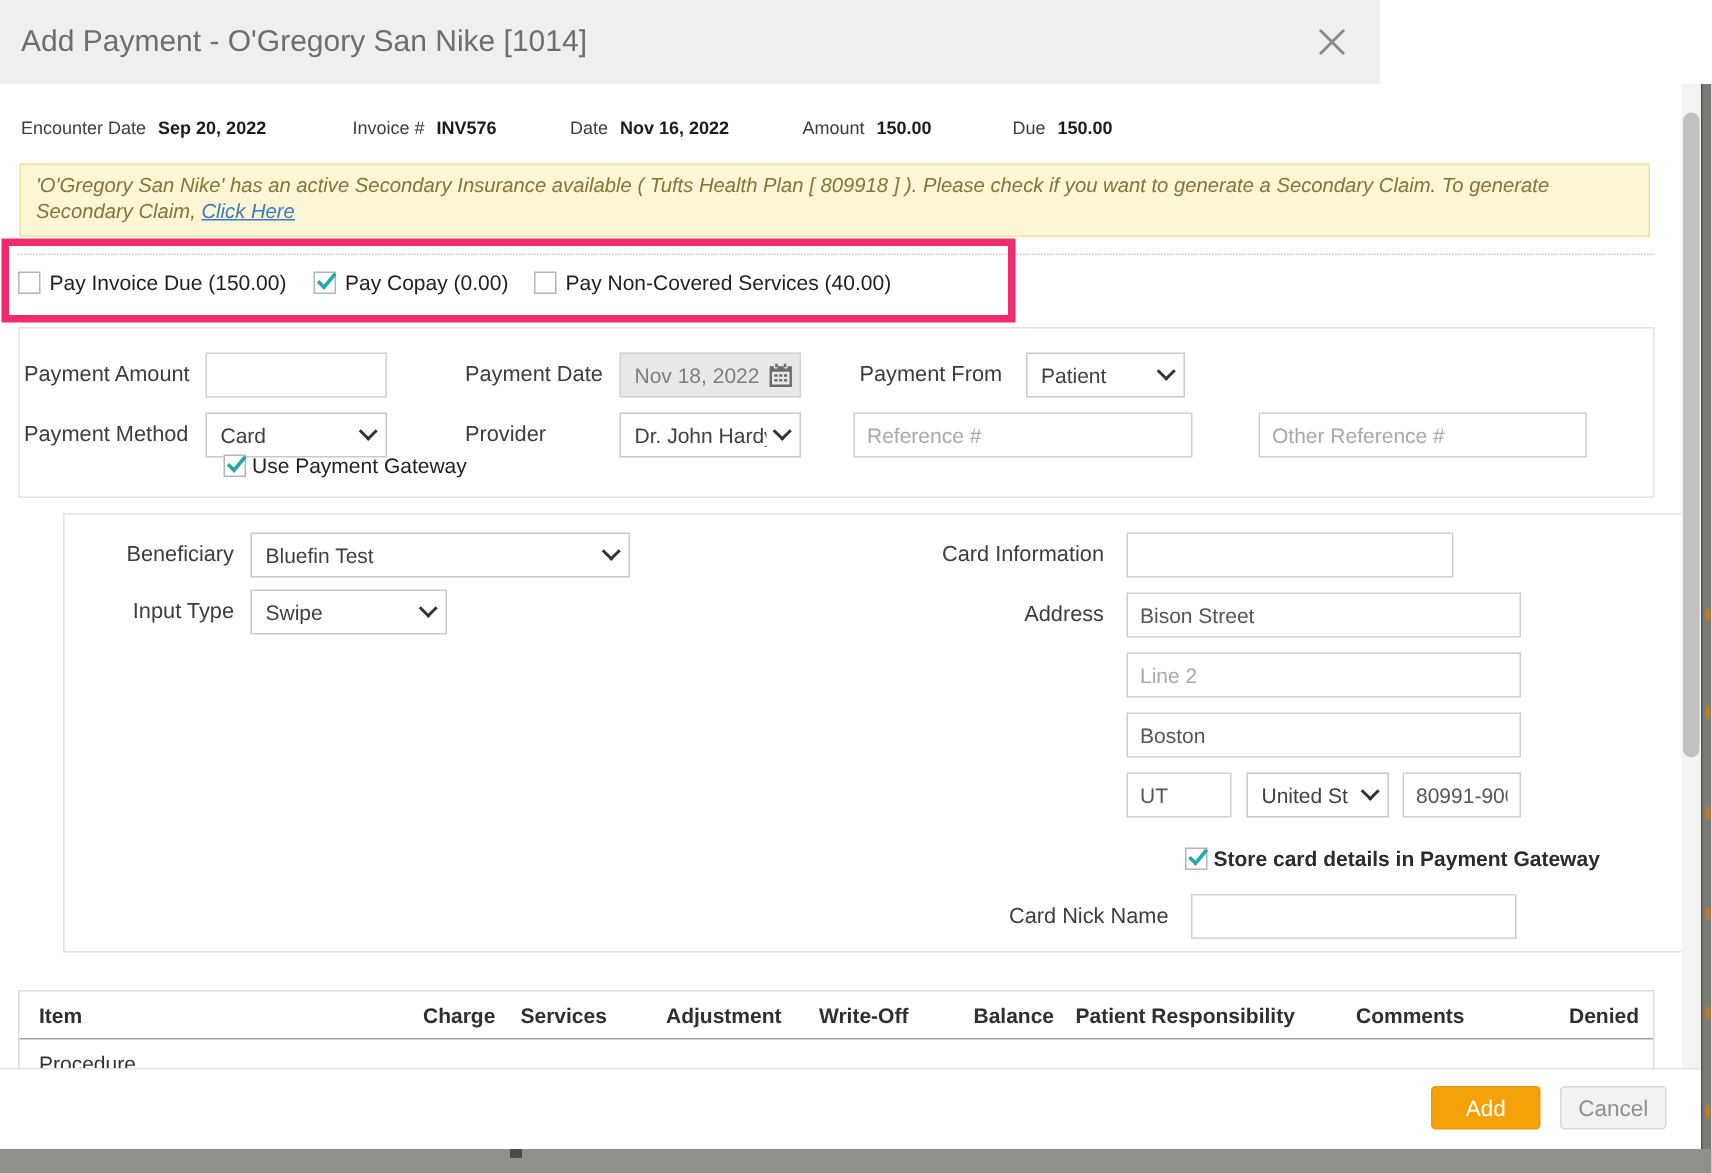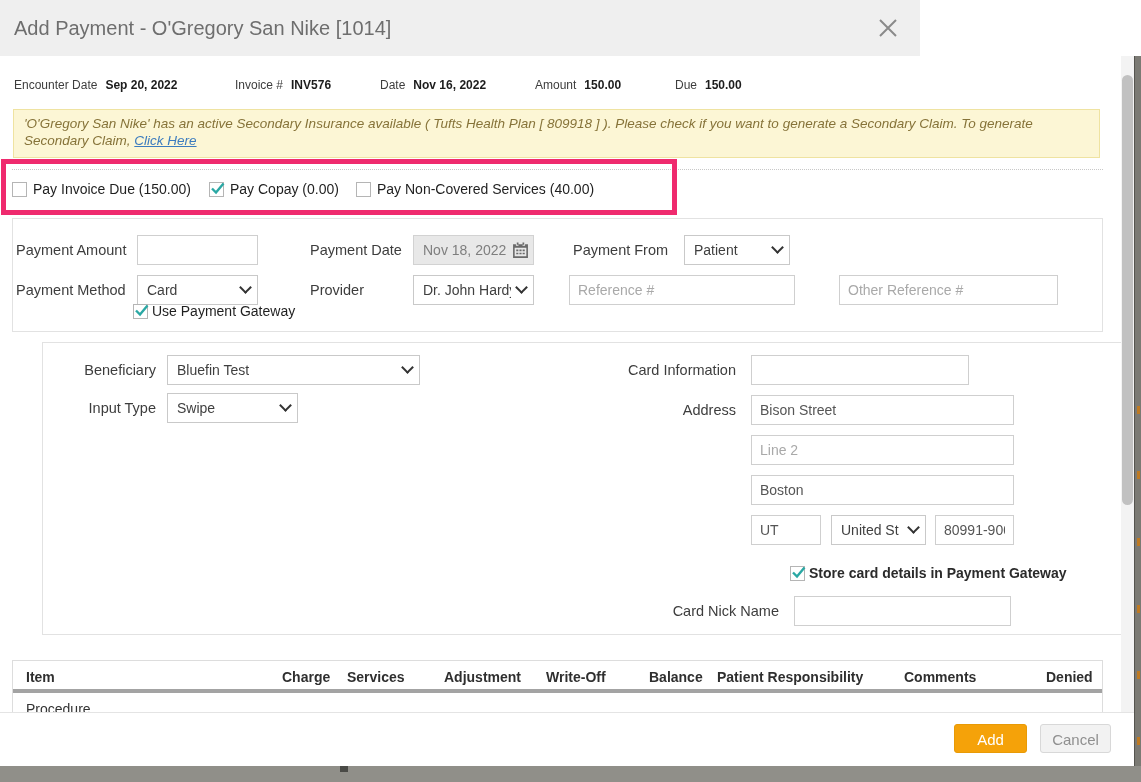--- a/index.html
+++ b/index.html
@@ -58,21 +58,21 @@
                   border-right:2px solid #333; border-bottom:2px solid #333; transform:rotate(45deg); }
 
   .date-wrap { position:absolute; left:413px; top:16px; width:121px; height:30px; background:#e8e8e8;
                border:1px solid #d2d2d2; display:flex; align-items:center; }
   .date-text { font-size:14px; color:#7e7e7e; padding-left:9px; flex:1; }
   .cal-btn { width:26px; height:28px; display:flex; align-items:center; justify-content:center; cursor:pointer; }
 
   
   .items-table { position:absolute; left:12px; top:660px; width:1091px; height:52px;
                  border:1px solid #ddd; border-bottom:none; overflow:hidden; background:#fff; }
-  .th-row { position:relative; height:32px; border-bottom:4px solid #a3a3a3; }
+  .th-row { position:relative; height:32px; border-bottom:1px solid #a3a3a3; }
   .th { position:absolute; top:8px; font-size:14px; font-weight:bold; color:#2f2f2f; white-space:nowrap; }
   .partial-row { padding:8px 0 0 13px; font-size:14px; color:#333; }
 
   .content-bottom-line { position:absolute; left:0; top:712px; width:1134px; border-top:1px solid #e4e4e4; }
 
   
   .btn { position:absolute; top:724px; height:29px; border-radius:3px; font-size:15px;
          font-family:"Liberation Sans",sans-serif; cursor:pointer; text-align:center; line-height:29px; }
   .btn-add { left:954px; width:73px; background:#f5a209; border:1px solid #e89a06; color:#fff; }
   .btn-cancel { left:1040px; width:71px; background:#f2f2f2; border:1px solid #d8d8d8; color:#8f8f8f; }
@@ -170,21 +170,21 @@
 
   <span class="f-label" style="left:297px; top:63px;">Provider</span>
   <div class="select" style="left:400px; top:56px; width:121px;">
     <span class="sel-text">Dr. John Hardy</span>
     <span class="chev"></span>
   </div>
 
   <input class="txt" style="left: 556px; top: 56px; width: 226px;" placeholder="Reference #">
   <input class="txt" style="left: 826px; top: 56px; width: 219px;" placeholder="Other Reference #">
 
-  <div style="position:absolute; left:120px; top:83px; white-space:nowrap;">
+  <div style="position:absolute; left:136px; top:83px; white-space:nowrap;">
     <span class="cb checked">
       <svg viewBox="0 0 17 17">
           <polyline points="3,8.5 7,12.5 14.5,3.5" stroke="#2aa8a4" stroke-width="2.4" fill="none"></polyline>
         </svg>
     </span><span class="cb-label" style="margin-left:4px">Use Payment Gateway</span>
   </div>
 </div>
 
 <div class="box box2">
   <span class="f-label r" style="left:0; top:19px; width:113px;">Beneficiary</span>

